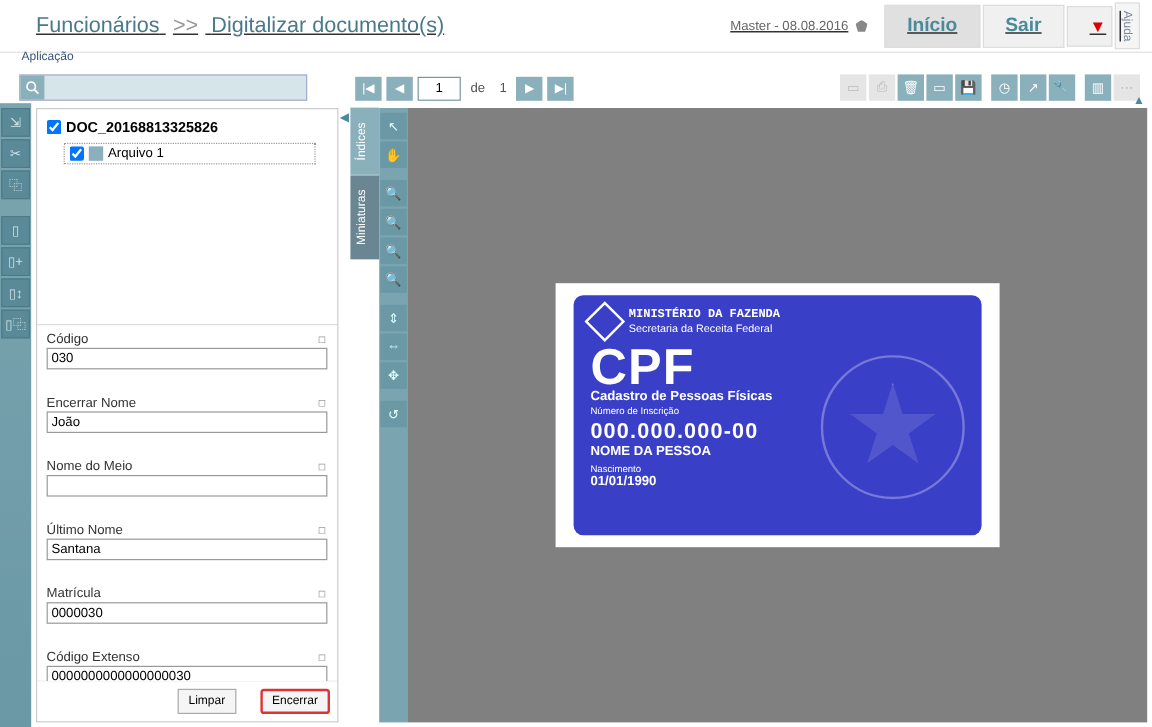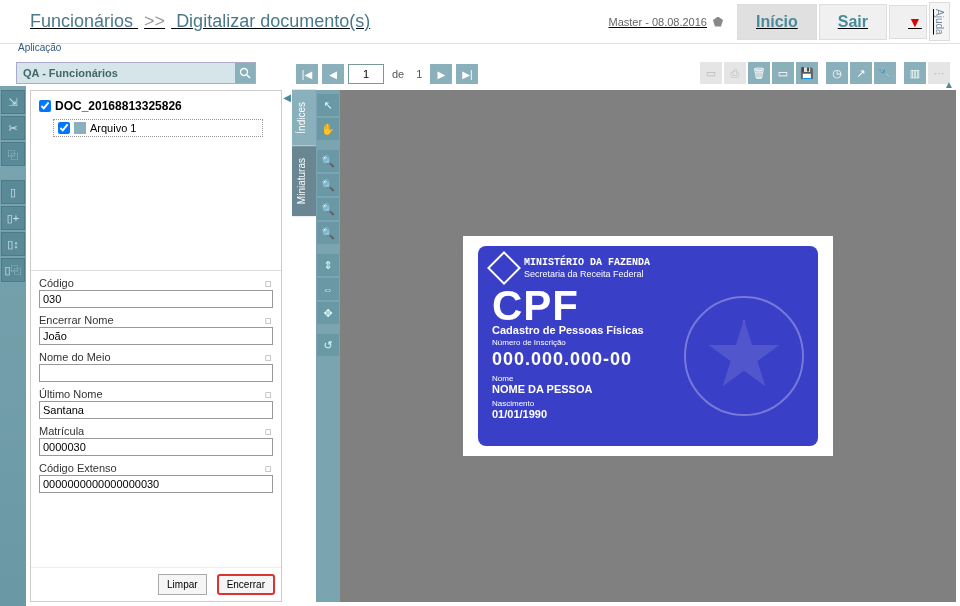--- a/index.html
+++ b/index.html
@@ -41,27 +41,27 @@
 .rail-btn { width: 24px; height: 24px; margin-left: 1px; background: #5a8a98; display: flex; align-items: center; justify-content: center; color: #cfe5ea; font-size: 11px; cursor: pointer; border: 1px solid #4d7a86; }
 
 .left-panel { width: 252px; background: #fff; border: 1px solid #ccc; margin: 4px 0 4px 4px; display: flex; flex-direction: column; position: relative; }
 .doc-tree { padding: 8px; height: 180px; border-bottom: 1px solid #ddd; }
 .tree-root { display: flex; align-items: center; gap: 4px; font-size: 12px; font-weight: bold; }
 .tree-root input, .tree-child input { width: 12px; height: 12px; }
 .tree-child { display: flex; align-items: center; gap: 4px; font-size: 11px; margin: 6px 0 0 14px; padding: 2px 4px; border: 1px dotted #999; width: 210px; }
 .tree-icon { width: 12px; height: 12px; background: #8ab0bc; display: inline-block; }
 
 .fields { flex: 1; padding: 6px 8px; overflow-y: auto; }
-.field { margin-bottom: 6px; }
+.field { margin-bottom: 22px; }
 .field-label-row { display: flex; justify-content: space-between; align-items: center; }
 .field label { font-size: 11px; color: #333; }
 .field-diamond { color: #999; font-size: 10px; transform: rotate(45deg); display: inline-block; }
 .field input { width: 100%; height: 18px; border: 1px solid #999; font-size: 11px; padding: 0 3px; margin-top: 1px; }
 
-.panel-footer { display: flex; justify-content: flex-end; gap: 10px; padding: 6px; border-top: 1px solid #eee; }
+.panel-footer { display: flex; justify-content: flex-end; gap: 20px; padding: 6px; border-top: 1px solid #eee; }
 .footer-btn { font-size: 10px; padding: 3px 8px; border: 1px solid #aaa; background: #f5f5f5; cursor: pointer; }
 .footer-btn.encerrar { border: 2px solid #d33; border-radius: 3px; }
 
 .divider-handle { width: 10px; display: flex; align-items: flex-start; justify-content: center; padding-top: 6px; }
 .divider-handle .tri { color: #4a8a9a; font-size: 10px; }
 
 .mid-tabs { width: 24px; display: flex; flex-direction: column; margin-top: 4px; }
 .mid-tab { writing-mode: vertical-rl; transform: rotate(180deg); font-size: 10px; color: #fff; padding: 12px 4px; text-align: center; cursor: pointer; }
 .mid-tab.indices { background: #8ab0bc; }
 .mid-tab.mini { background: #6a8692; }
@@ -107,21 +107,20 @@
   </div>
   <button class="btn-top inicio">Início</button>
   <button class="btn-top">Sair</button>
   <button class="btn-top btn-caret">▼</button>
   <div class="help-tab">Ajuda</div>
 </div>
 
 <div class="toolbar-row">
   <span class="app-label">Aplicação</span>
   <div class="app-select">
-    <span>QA - Funcionários</span>
     <div class="search-icon">
       <svg width="12" height="12" viewBox="0 0 12 12">
           <circle cx="5" cy="5" r="3.5" stroke="#fff" stroke-width="1.4" fill="none"></circle>
           <line x1="8" y1="8" x2="11" y2="11" stroke="#fff" stroke-width="1.6"></line>
         </svg>
     </div>
   </div>
 
   <div class="pager">
     <div class="pager-btn">|◀</div>
@@ -262,21 +261,20 @@
           <div class="cpf-logo"></div>
           <div class="cpf-header-text">
             <div class="l1">MINISTÉRIO DA FAZENDA</div>
             <div>Secretaria da Receita Federal</div>
           </div>
         </div>
         <div class="cpf-title">CPF</div>
         <div class="cpf-sub">Cadastro de Pessoas Físicas</div>
         <div class="cpf-small">Número de Inscrição</div>
         <div class="cpf-num">000.000.000-00</div>
-        <div class="cpf-label">Nome</div>
         <div class="cpf-val">NOME DA PESSOA</div>
         <div class="cpf-label">Nascimento</div>
         <div class="cpf-val">01/01/1990</div>
         <div class="cpf-seal"></div>
       </div>
     </div>
   </div>
 
 </div>
 

